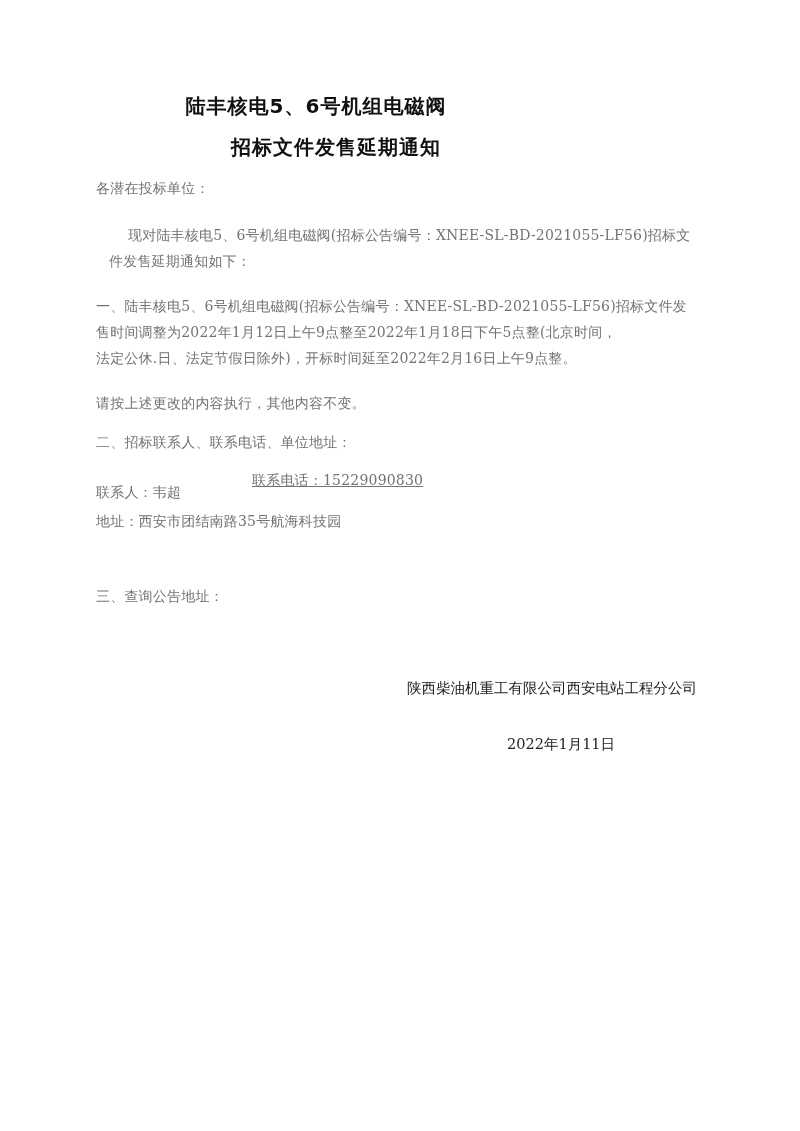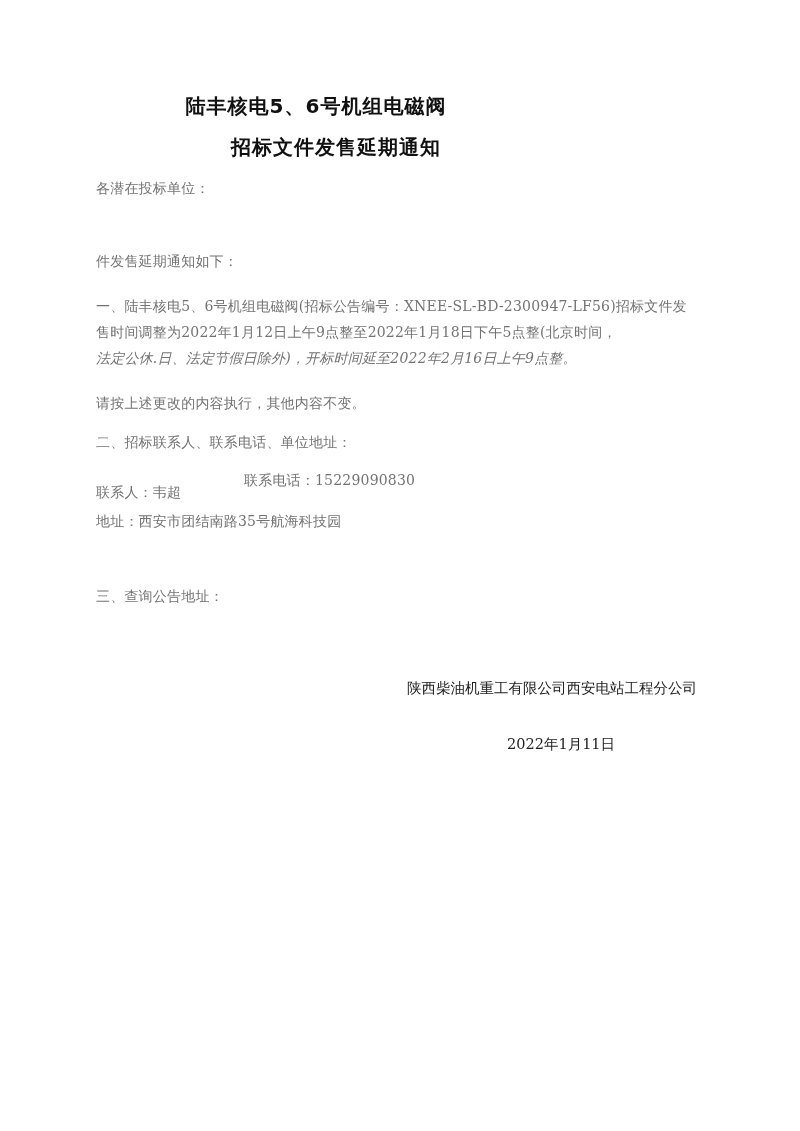--- a/index.html
+++ b/index.html
@@ -30,30 +30,31 @@
 </style>
 </head>
 <body>
 
 <div class="page">
   <div class="title t1">陆丰核电5、6号机组电磁阀</div>
   <div class="title t2">招标文件发售延期通知</div>
 
   <div class="line" style="top:180px;">各潜在投标单位：</div>
 
-  <div class="line" style="top:253px;">件发售延期通知如下：</div>
+  <div class="line indent" style="top:227px;">现对陆丰核电5、6号机组电磁阀(招标公告编号：XNEE-SL-BD-2021055-LF56)招标文</div>
+  <div class="line" style="top:253px;margin-left:13px;">件发售延期通知如下：</div>
 
-  <div class="line" style="top:298px;">一、陆丰核电5、6号机组电磁阀(招标公告编号：XNEE-SL-BD-2300947-LF56)招标文件发</div>
+  <div class="line" style="top:298px;">一、陆丰核电5、6号机组电磁阀(招标公告编号：XNEE-SL-BD-2021055-LF56)招标文件发</div>
   <div class="line" style="top:324px;">售时间调整为2022年1月12日上午9点整至2022年1月18日下午5点整(北京时间，</div>
-  <div class="line" style="top:350px;font-style:italic;">法定公休.日、法定节假日除外)，开标时间延至2022年2月16日上午9点整。</div>
+  <div class="line" style="top:350px;">法定公休.日、法定节假日除外)，开标时间延至2022年2月16日上午9点整。</div>
 
   <div class="line" style="top:434px;">二、招标联系人、联系电话、单位地址：</div>
 
   <div class="line" style="top:395px;">请按上述更改的内容执行，其他内容不变。</div>
   <div class="line" style="top:484px; width:auto;">联系人：韦超</div>
-  <div class="line" style="top:472px; left:244px; width:auto;">联系电话：15229090830</div>
+  <div class="line" style="top:472px; left:252px; width:auto;text-decoration:underline;">联系电话：15229090830</div>
   <div class="line" style="top:513px;">地址：西安市团结南路35号航海科技园</div>
 
   <div class="line" style="top:552px;margin-top:36px;">三、查询公告地址：</div>
 
   <div class="right" style="top:679px; left:397px;">陕西柴油机重工有限公司西安电站工程分公司</div>
   <div class="right" style="top:718px; left:497px;margin-top:17px;">2022年1月11日</div>
 </div>
 
 </body></html>

